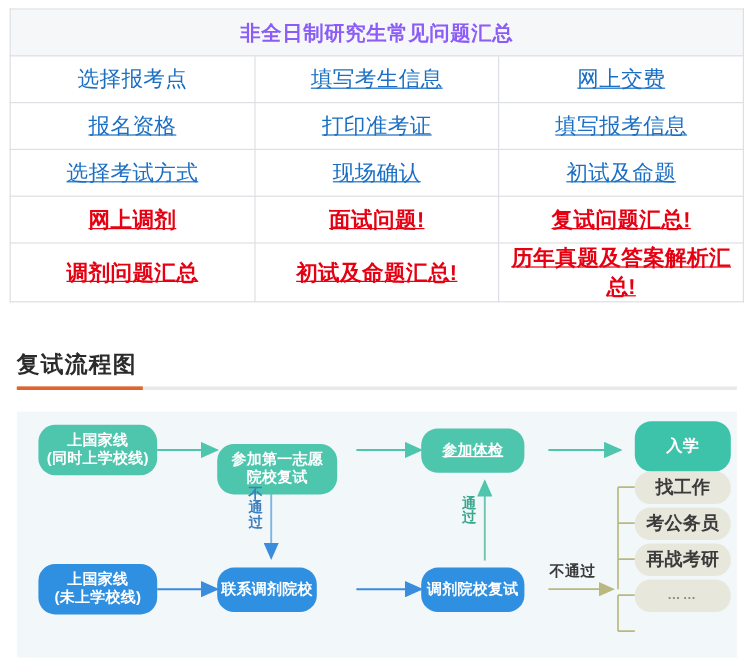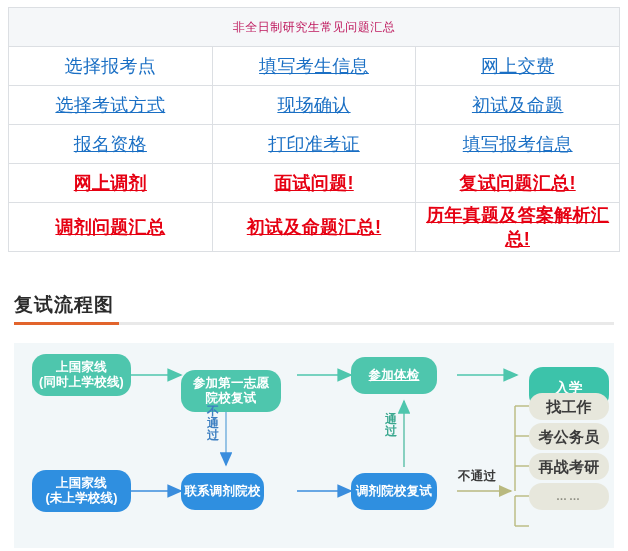--- a/index.html
+++ b/index.html
@@ -29,23 +29,23 @@
   }
   table.faq td {
     border: 1px solid #dcdfe3;
     text-align: center;
     vertical-align: middle;
     height: 38px;
     padding: 0 2px;
   }
   td.faq-header {
     background: #f5f7f9;
-    color: #be185d;
-    font-size: 12px;
-    font-weight: 400;
+    color: #8b5cf6;
+    font-size: 17px;
+    font-weight: 700;
     height: 34px;
     letter-spacing: .5px;
   }
   .cell-link {
     font-size: 18px;
     color: #1a6fc4;
     text-decoration: underline;
     cursor: pointer;
     letter-spacing: .3px;
     display: inline-block;
@@ -106,21 +106,21 @@
     justify-content: center;
     text-align: center;
     font-weight: bold;
     color: #ffffff;
     line-height: 1.18;
     font-size: 12.5px;
     letter-spacing: .2px;
     cursor: pointer;
   }
   .node.teal      { background: #4ec6ad; }
-  .node.teal-deep { background: #3cc3aa; margin-top: 16px; }
+  .node.teal-deep { background: #3cc3aa; }
   .node.blue      { background: #2f8fe0; }
   .node.beige {
     background: #e7e7dc;
     color: #3b3b3b;
     font-weight: bold;
     border-radius: 13px;
     font-size: 15px;
   }
   .node.beige.dots { color: #8d8d82; letter-spacing: 2px; font-size: 11px; }
 
@@ -150,28 +150,28 @@
     <tbody>
       <tr>
         <td class="faq-header" colspan="3">非全日制研究生常见问题汇总</td>
       </tr>
       <tr>
         <td><span class="cell-link no-underline">选择报考点</span></td>
         <td><span class="cell-link">填写考生信息</span></td>
         <td><span class="cell-link">网上交费</span></td>
       </tr>
       <tr>
+        <td><span class="cell-link">报名资格</span></td>
+        <td><span class="cell-link">打印准考证</span></td>
+        <td><span class="cell-link">填写报考信息</span></td>
+      </tr>
+      <tr>
         <td><span class="cell-link">选择考试方式</span></td>
         <td><span class="cell-link">现场确认</span></td>
         <td><span class="cell-link">初试及命题</span></td>
-      </tr>
-      <tr>
-        <td><span class="cell-link">报名资格</span></td>
-        <td><span class="cell-link">打印准考证</span></td>
-        <td><span class="cell-link">填写报考信息</span></td>
       </tr>
       <tr>
         <td><span class="cell-link red">网上调剂</span></td>
         <td><span class="cell-link red">面试问题!</span></td>
         <td><span class="cell-link red">复试问题汇总!</span></td>
       </tr>
       <tr>
         <td><span class="cell-link red">调剂问题汇总</span></td>
         <td><span class="cell-link red">初试及命题汇总!</span></td>
         <td><span class="cell-link red">历年真题及答案解析汇总!</span></td>

